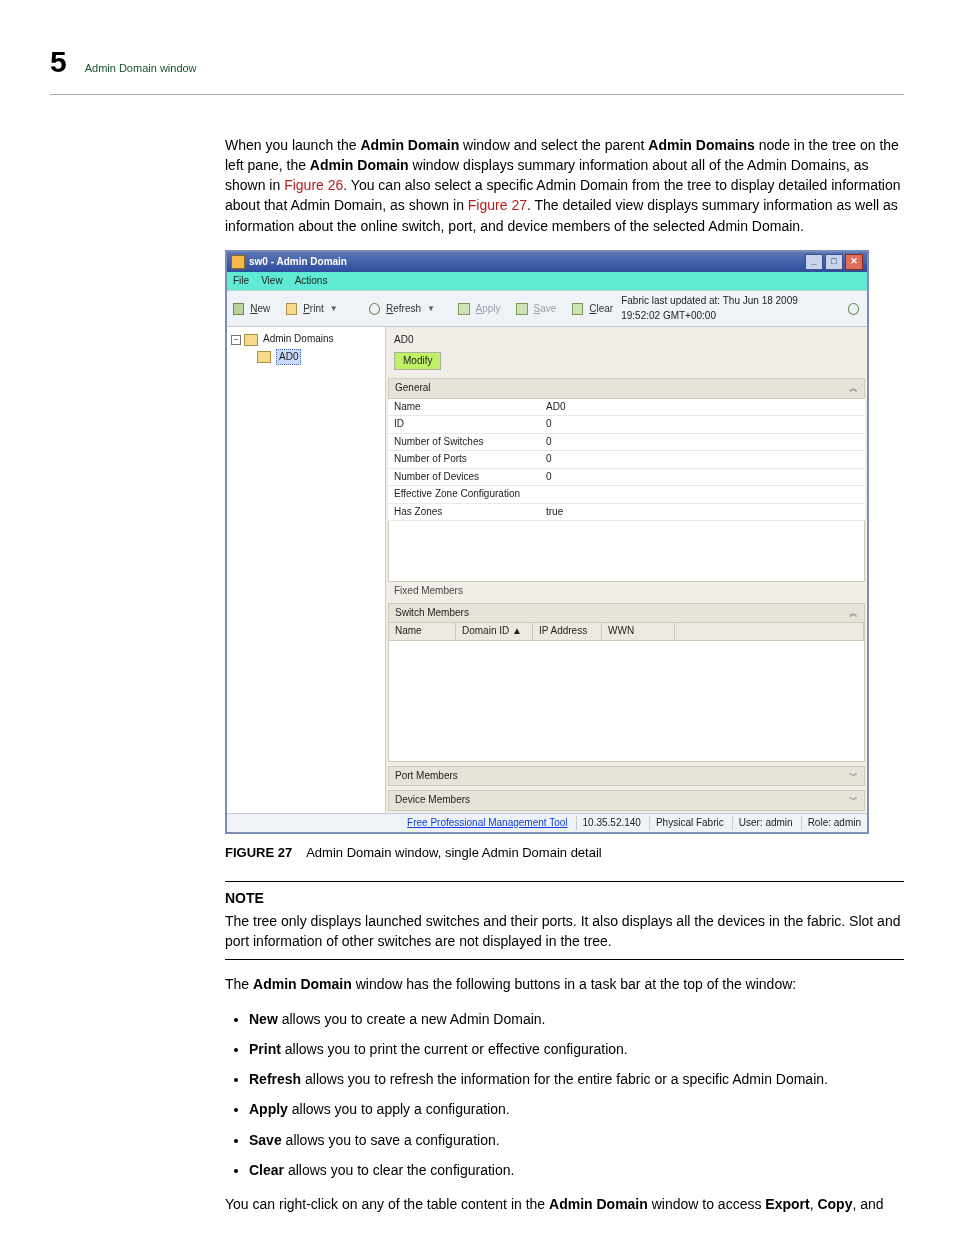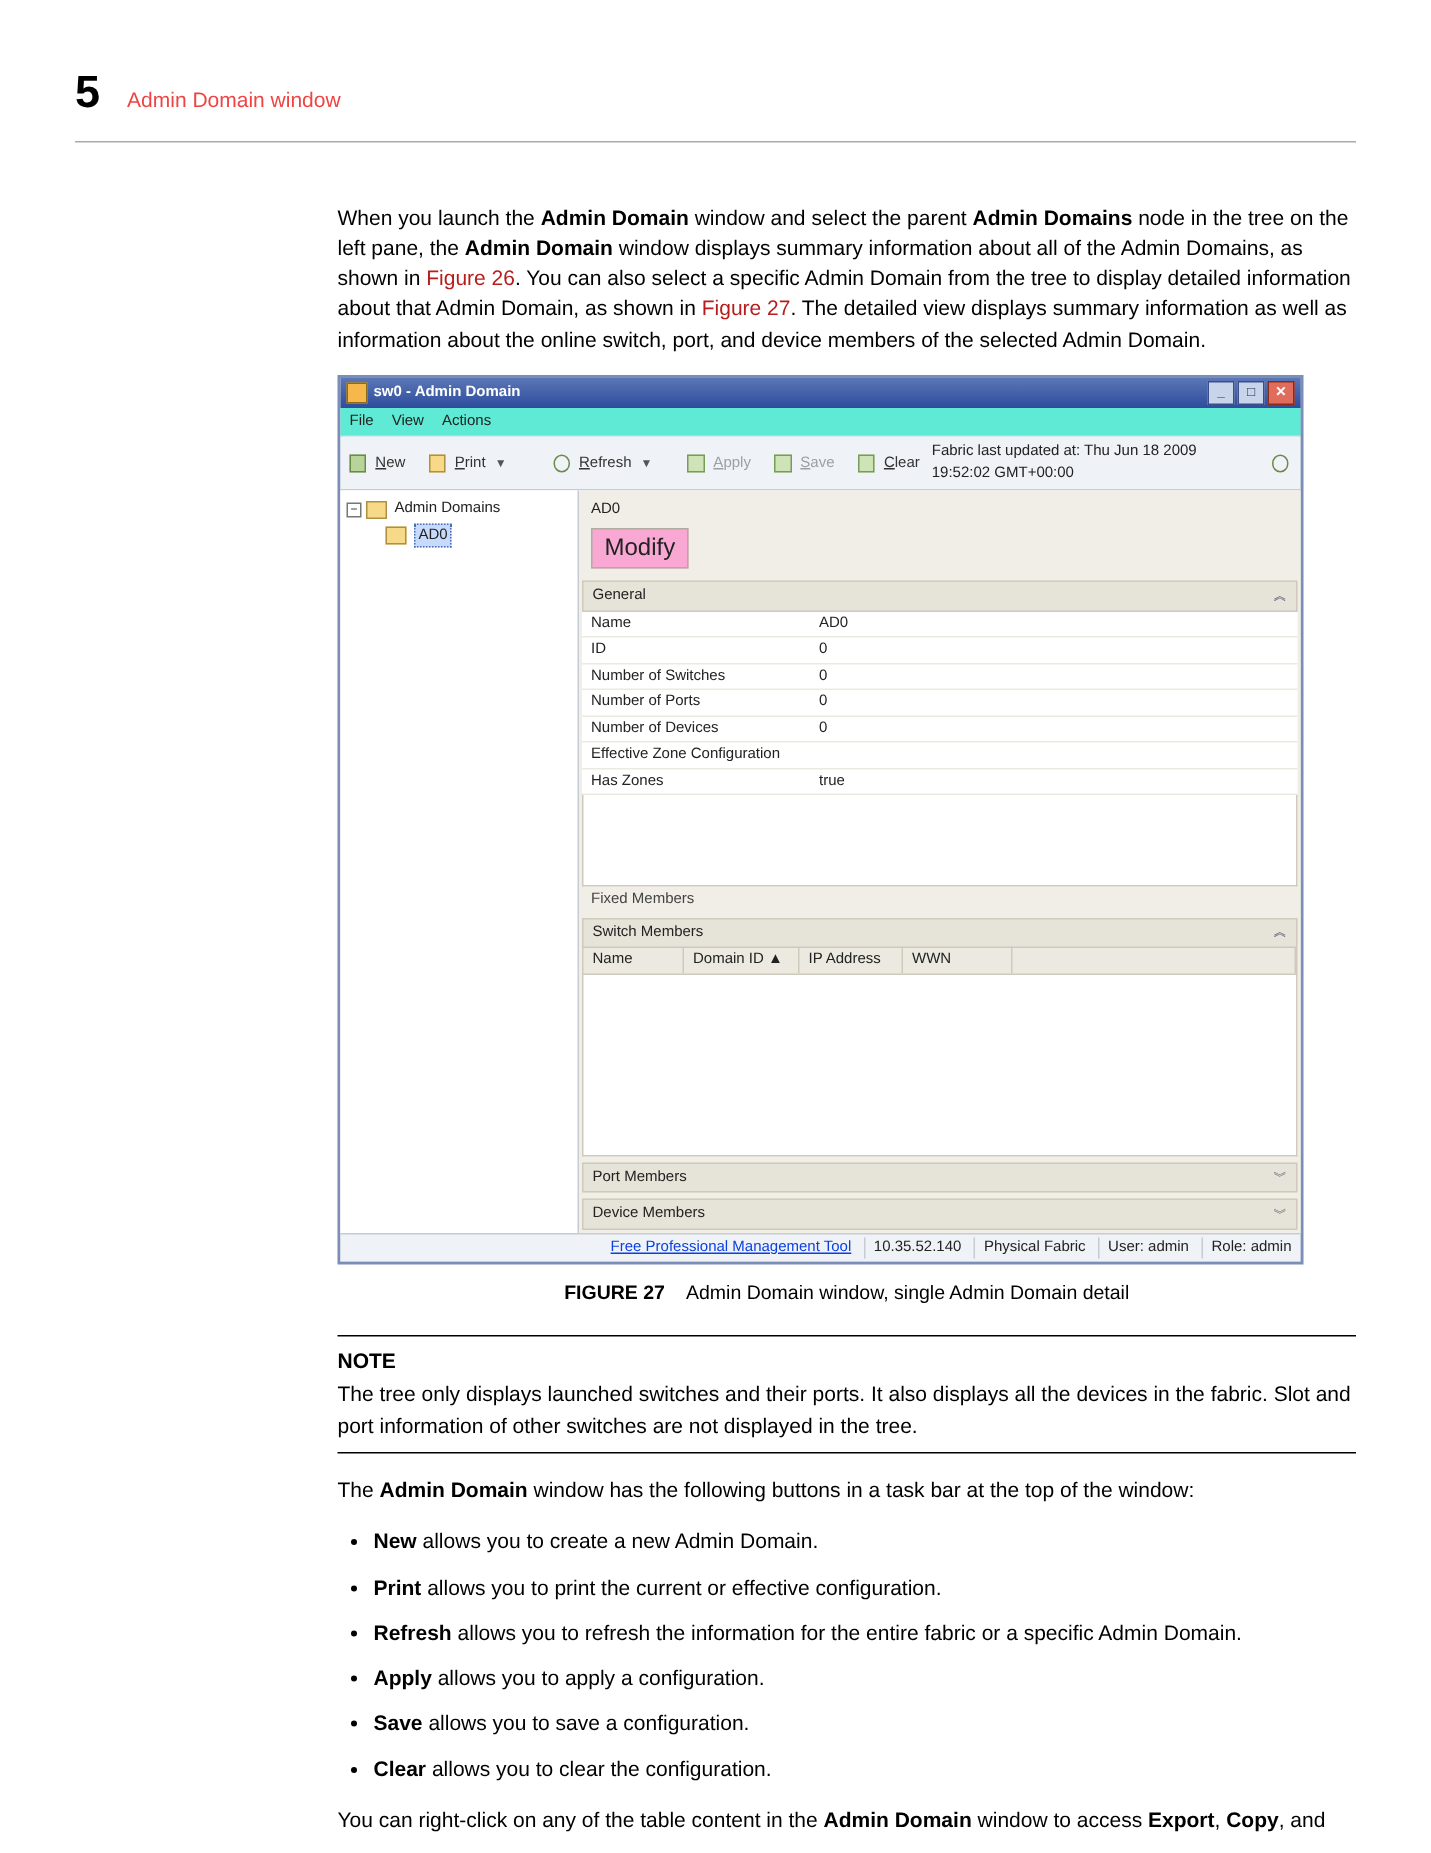--- a/index.html
+++ b/index.html
@@ -16,22 +16,22 @@
     display: flex;
     align-items: baseline;
     gap: 18px;
     margin-bottom: 10px;
   }
   .page-number {
     font-size: 30px;
     font-weight: bold;
   }
   .page-title {
-    font-size: 14px;
-    color: #ef4444;
+    font-size: 11px;
+    color: #14532d;
   }
   .header-rule {
     border: none;
     border-top: 1px solid #aaa;
     margin: 0 0 40px 0;
   }
   .body-text {
     margin-left: 175px;
     font-size: 14px;
   }
@@ -74,37 +74,37 @@
 
   .workarea { display:flex; background:#f7f7f3; min-height:420px; }
   .tree { width:150px; border-right:1px solid #c6ccd4; padding:4px; background:#fff; }
   .tree-node { display:flex; align-items:center; gap:3px; padding:1px 0; }
   .tree-node .sq { width:8px; height:8px; border:1px solid #777; display:inline-flex; align-items:center; justify-content:center; font-size:8px; line-height:1; }
   .tree-child { margin-left:26px; }
   .tree-sel { background:#c8dafc; border:1px dotted #4a6db8; padding:0 2px; }
 
   .detail { flex:1; background:#f0eee6; padding:2px; }
   .detail-header { padding:4px 6px; font-size:10px; }
-  .btn { background:#f9a8d4; border:1px solid #b0aca0; padding:1px 8px; font-size:16px; display:inline-block; }
+  .btn { background:#bef264; border:1px solid #b0aca0; padding:1px 8px; font-size:10px; display:inline-block; }
   .section-bar { background:#e6e3d8; border:1px solid #cfcabc; padding:2px 6px; display:flex; justify-content:space-between; align-items:center; margin-top:4px; font-size:10px;gap:48px;}
   .kv-table { width:100%; border-collapse:collapse; background:#fff; font-size:10px; }
   .kv-table td { padding:1px 6px; border-bottom:1px solid #eceae0; }
   .kv-table td:first-child { width:140px; }
   .spacer { height:60px; background:#fff; border:1px solid #cfcabc; border-top:none; }
   .fixed-members { margin-top:2px; padding-left:6px; font-size:10px; color:#444; }
   .cols { display:flex; background:#eceae0; border:1px solid #cfcabc; border-top:none; font-size:10px; }
   .cols div { padding:1px 6px; border-right:1px solid #cfcabc; }
   .list-body { height:120px; background:#fff; border:1px solid #cfcabc; border-top:none; }
   .chevrons { font-size:9px; color:#667; }
 
   .statusbar { background:#eff3f7; border-top:1px solid #c6ccd4; display:flex; justify-content:flex-end; gap:8px; padding:2px 6px; font-size:10px; }
   .statusbar .lnk { color:#0a3fe0; text-decoration:underline; }
   .statusbar .cell { border-left:1px solid #c6ccd4; padding-left:6px; }
 
-  .figcap { margin-left:175px; margin-top:10px; font-size:13px;text-align:center; }
+  .figcap { margin-left:175px; margin-top:10px; font-size:13px; }
   .figcap .fignum { font-weight:bold; margin-right:14px; }
 
   .rule { margin-left:175px; border:none; border-top:1px solid #000; margin-top:18px; margin-bottom:6px; }
   .note-label { margin-left:175px; font-weight:bold; font-size:14px; }
   .note-text { margin-left:175px; font-size:14px; margin-top:2px; }
   .rule2 { margin-left:175px; border:none; border-top:1px solid #000; margin-top:8px; margin-bottom:14px; }
 
   ul.bullets { margin-left:175px; padding-left:24px; font-size:14px; }
   ul.bullets li { margin-bottom:10px; }
 

